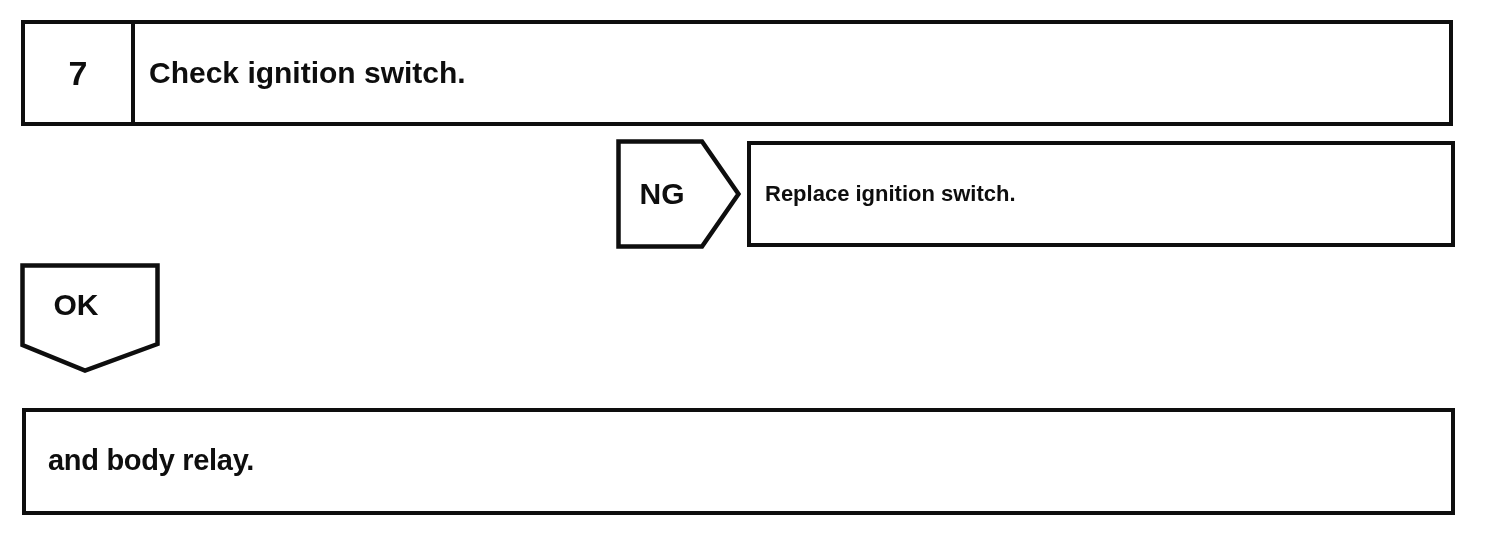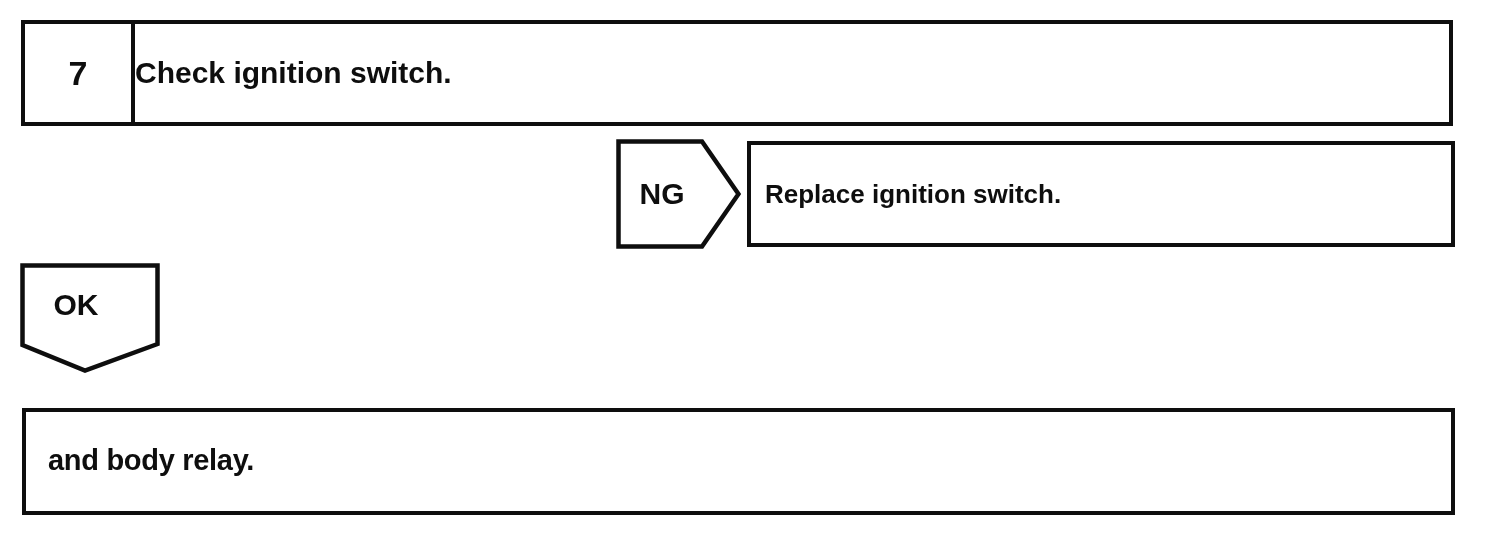--- a/index.html
+++ b/index.html
@@ -37,20 +37,21 @@
     border-right: 4px solid #0e0e0e;
     box-sizing: border-box;
     display: flex;
     align-items: center;
     justify-content: center;
     font-size: 34px;
     font-weight: bold;
     flex: 0 0 auto;
   }
   .step-label {
+    padding-left: 14px;
     font-size: 30px;
     font-weight: bold;
     white-space: nowrap;
   }
   
   .ng-wrap {
     position: absolute;
     left: 616px;
     top: 139px;
     width: 125px;
@@ -76,21 +77,21 @@
   }
   
   .action-box {
     left: 747px;
     top: 141px;
     width: 708px;
     height: 106px;
   }
   .action-label {
     padding-left: 14px;
-    font-size: 26px;
+    font-size: 22px;
     font-weight: bold;
     white-space: nowrap;
   }
   
   .ok-wrap {
     position: absolute;
     left: 20px;
     top: 263px;
     width: 140px;
     height: 110px;

